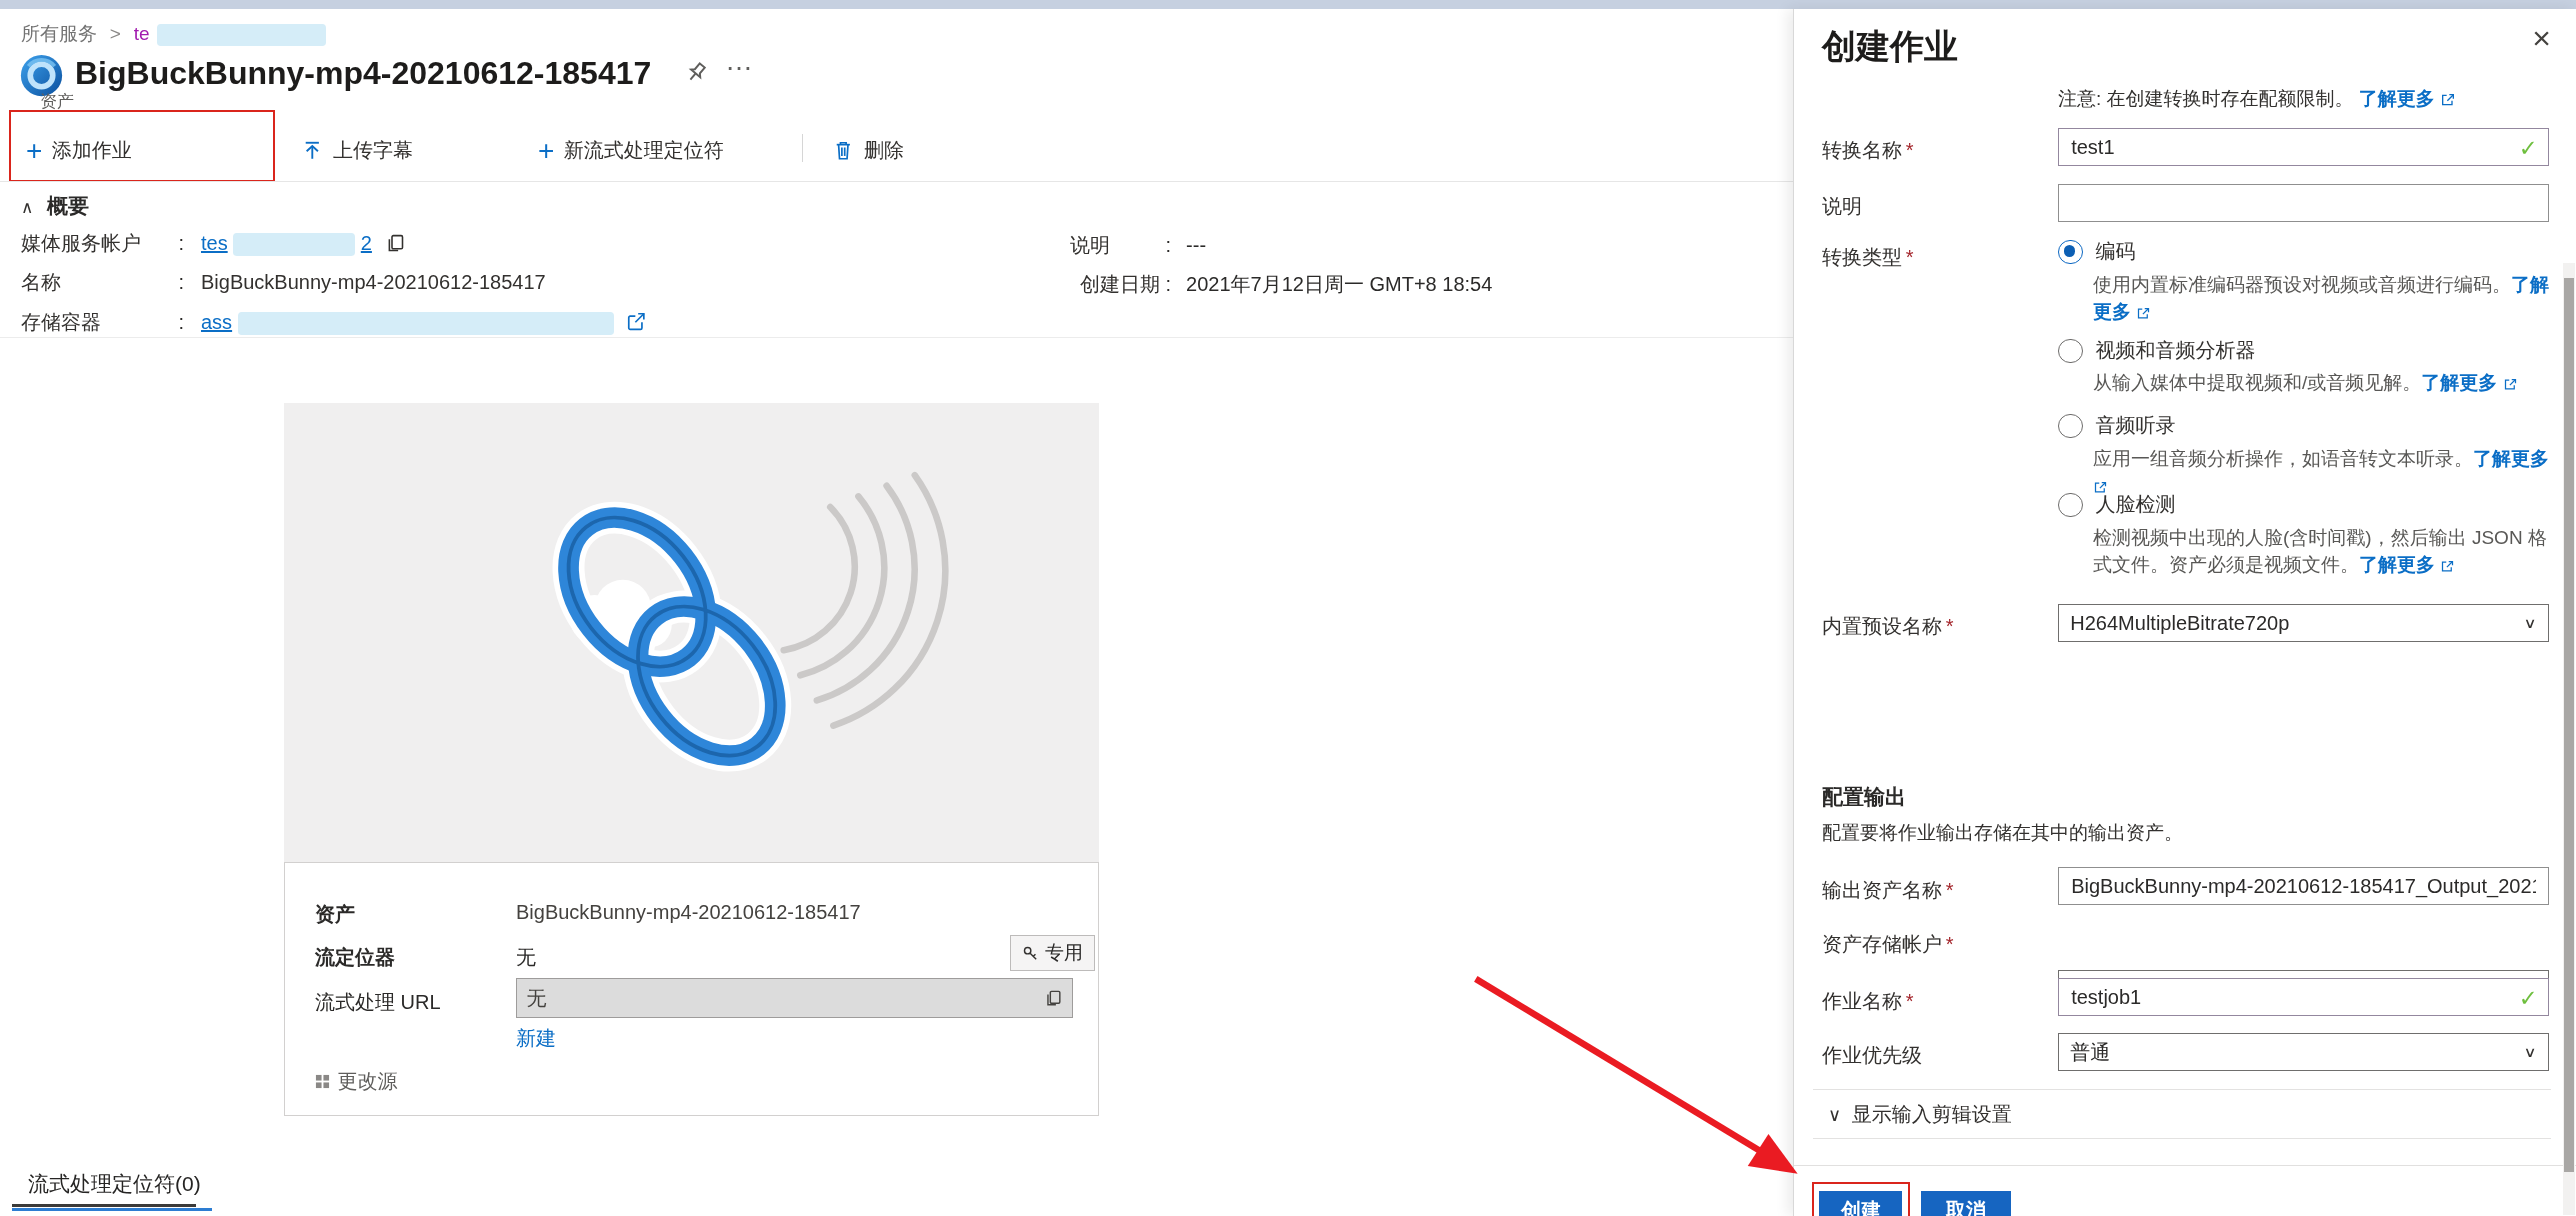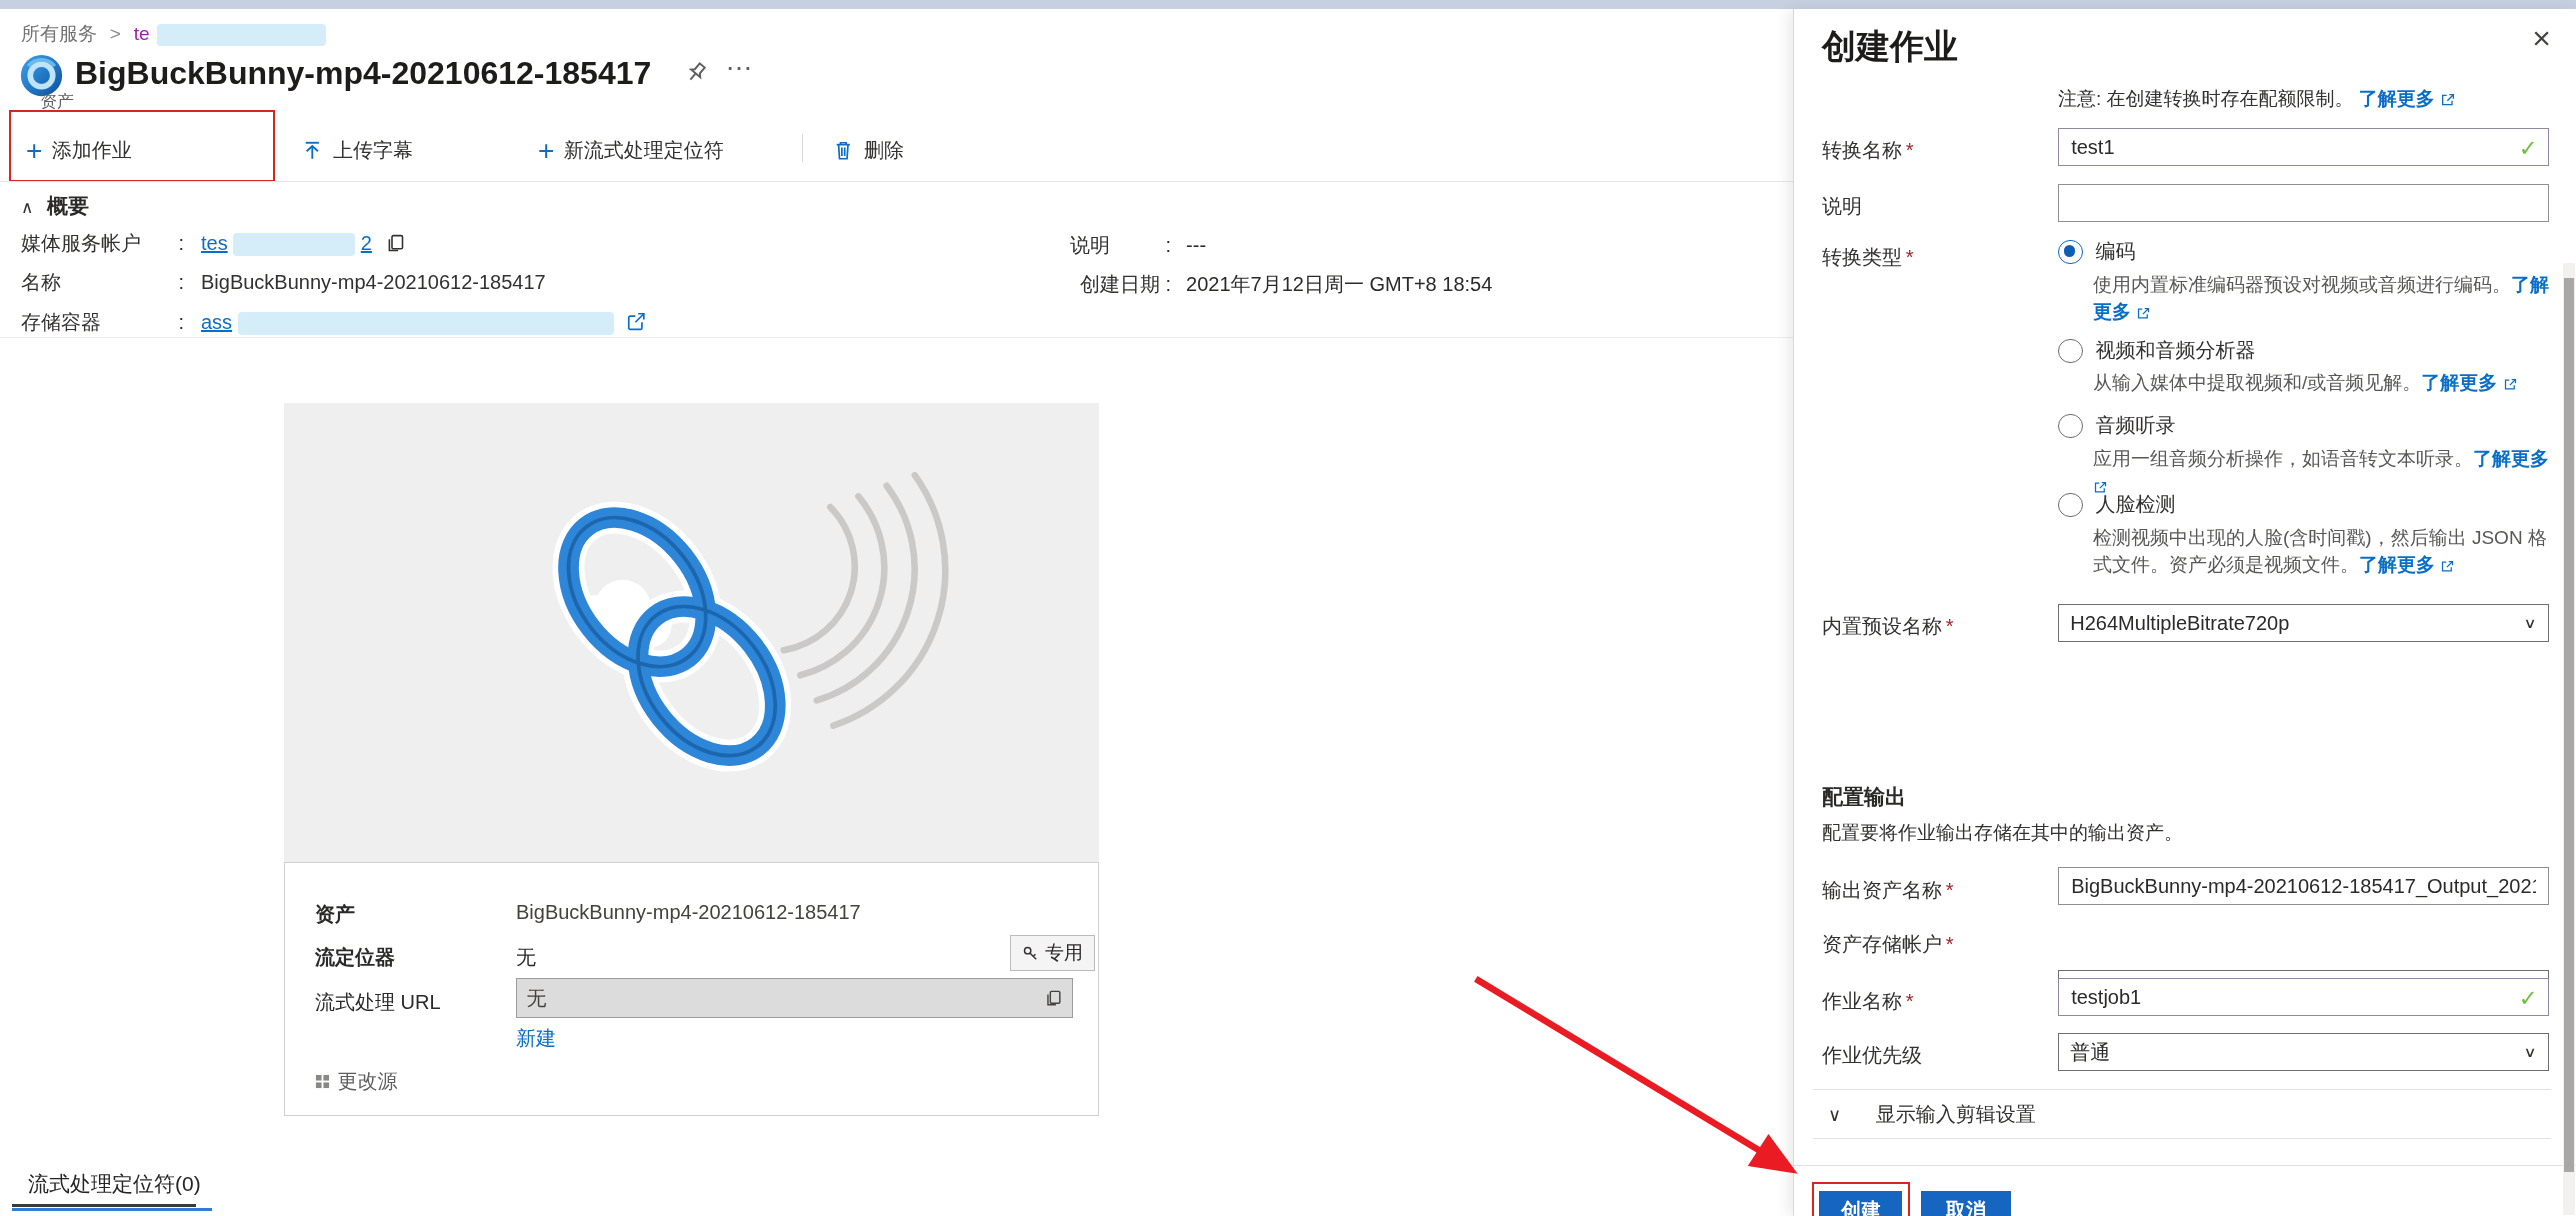--- a/index.html
+++ b/index.html
@@ -366,21 +366,21 @@
 
     <div class="fldlbl" style="top:1033px;">作业优先级</div>
     <div class="fld sel" style="top:1024px;">
       <span>普通</span>
       <span class="chev">∨</span>
     </div>
 
     <div class="abs" style="left:19px;top:1080px;width:738px;height:0.9px;background:#e3e2e1;"></div>
     <div class="abs" style="left:34px;top:1092px;font-size:20px;color:#33312f;cursor:pointer;">
       <span class="chev">∨</span>
-      <span style="margin-left:29px;">显示输入剪辑设置</span>
+      <span style="margin-left:5px;">显示输入剪辑设置</span>
     </div>
     <div class="abs" style="left:19px;top:1129px;width:738px;height:0.9px;background:#e3e2e1;"></div>
 
     <div class="abs" style="left:0;top:1156px;width:783px;height:51px;background:#fff;border-top:0.9px solid #e1e0df;"></div>
     <div class="btn" style="left:25.4px;top:1182px;width:83px;">创建</div>
     <div class="btn" style="left:127px;top:1182px;width:90px;">取消</div>
     <div class="abs hl-red" style="left:18px;top:1173px;width:94px;height:32px;"></div>
 
     <div class="abs" style="right:1.9px;top:254px;width:12.2px;height:952px;background:#f2f1f0;">
       <div style="position:absolute;left:0.9px;top:15px;width:10.4px;height:894px;background:#a9a7a5;"></div>

